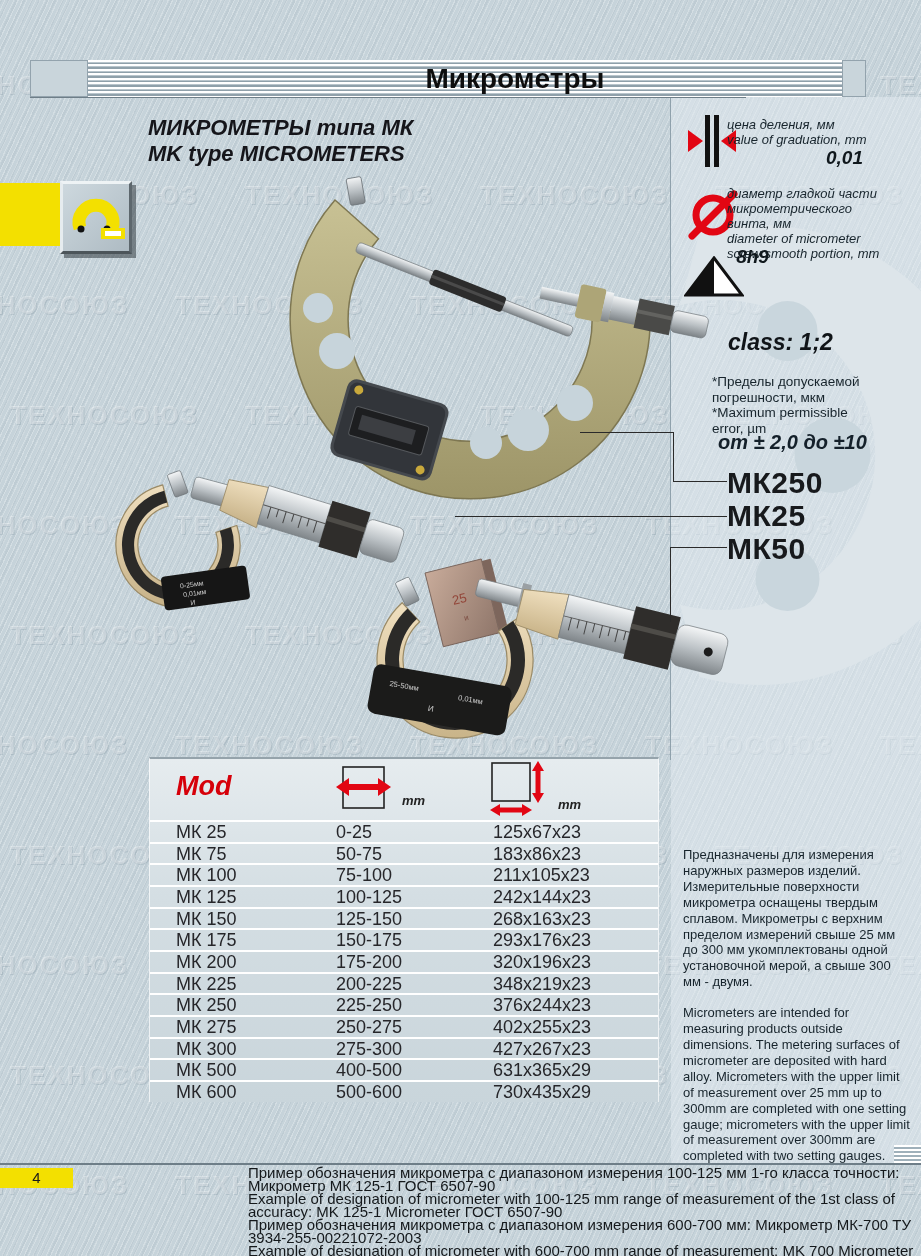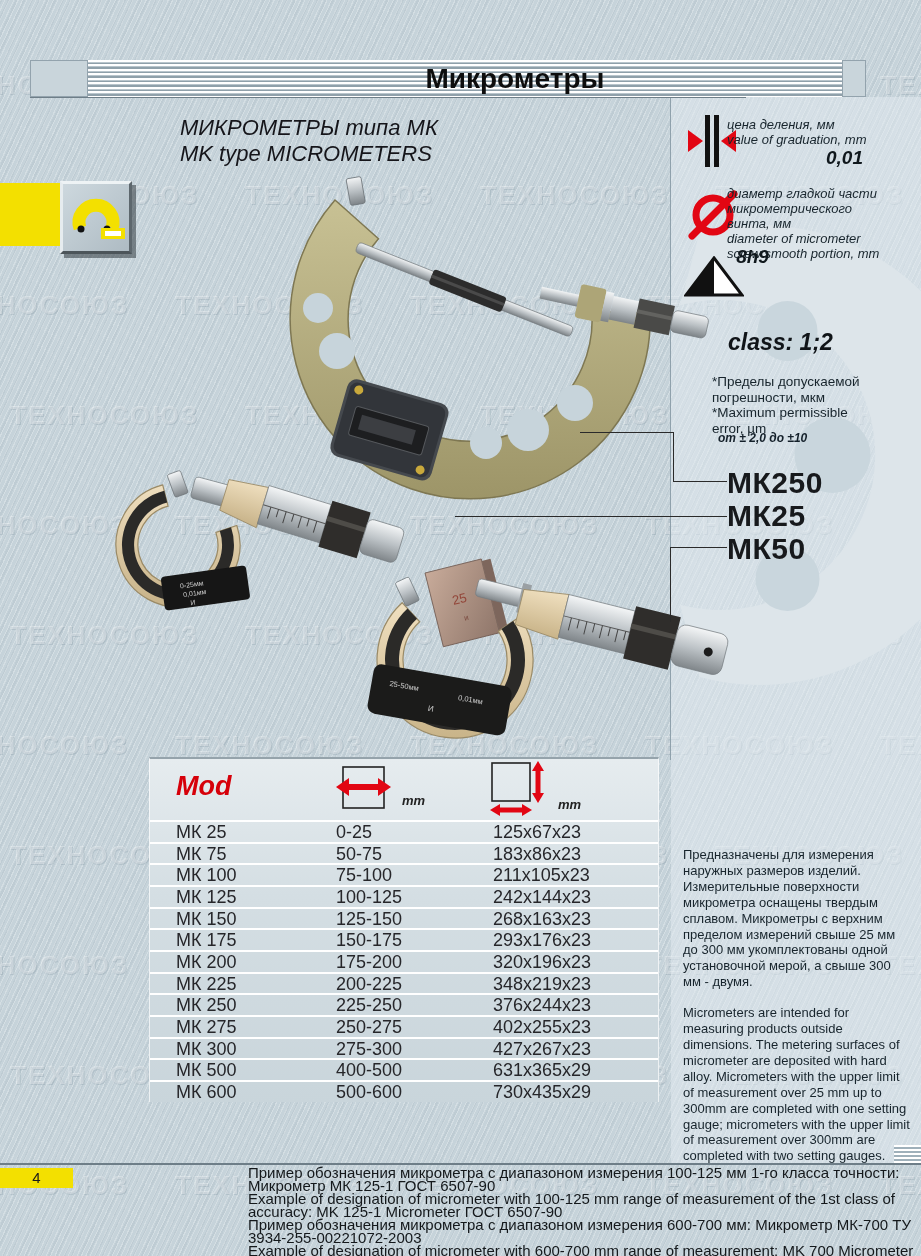--- a/index.html
+++ b/index.html
@@ -22,38 +22,38 @@
   
   .band{left:30px;top:60px;width:716px;height:37px;z-index:3;border-bottom:1px solid #6e7e88;}
   .band .stripes{position:absolute;left:58px;top:0;width:754px;height:37px;
       background:repeating-linear-gradient(180deg,#ffffff 0 2px,#b9c5cc 2px 3px,#8fa0aa 3px 4.5px);}
   .band .cap{position:absolute;top:0;width:58px;height:37px;background:#c9d5db;border:1px solid #93a3ad;box-sizing:border-box;}
   .band .cap.left{left:0;}
   .band .cap.right{left:812px;width:24px;}
   .band h1{position:absolute;left:270px;top:3px;width:430px;margin:0;text-align:center;
       font-size:28px;font-weight:bold;color:#0d0d0d;z-index:4;}
   
-  .section-title{left:148px;top:115px;z-index:4;font-weight:normal;font-style:italic;
-      font-size:22px;line-height:26px;color:#15151a;margin-left:32px;}
+  .section-title{left:148px;top:115px;z-index:4;font-weight:bold;font-style:italic;
+      font-size:22px;line-height:26px;color:#15151a;}
   
   .yellow-tab{left:0;top:183px;width:60px;height:63px;background:#f3e000;z-index:3;}
   .logo-btn{left:60px;top:181px;width:72px;height:73px;z-index:3;
       background:linear-gradient(135deg,#cdd8de 0%,#aebbc3 100%);
       border-top:3px solid #eef3f5;border-left:3px solid #e6ecef;
       border-right:3px solid #5d676d;border-bottom:3px solid #4c555a;box-sizing:border-box;
       box-shadow:4px 4px 0 rgba(50,58,63,0.55);}
   
   .silhouette{left:560px;top:150px;z-index:1;}
   
   .spec-icon{z-index:4;}
   .spec-text{z-index:4;font-style:italic;font-size:13px;line-height:15px;color:#17242c;width:165px;}
   .spec-value{z-index:4;font-style:italic;font-weight:bold;font-size:19px;color:#10181d;width:135px;text-align:right;}
   .class-line{left:728px;top:329px;z-index:4;font-weight:bold;font-style:italic;font-size:23px;color:#101418;}
   .notes{left:712px;top:374px;width:165px;z-index:4;font-size:13.5px;line-height:15.5px;color:#17242c;}
-  .err-range{left:718px;top:431px;z-index:4;font-weight:bold;font-style:italic;font-size:12px;color:#14202a;}
+  .err-range{left:718px;top:431px;z-index:4;font-weight:bold;font-style:italic;font-size:20px;color:#14202a;}
   .model-label{left:727px;z-index:4;font-weight:bold;font-size:30px;color:#17191c;letter-spacing:0.5px;}
   
   .cline{background:#2a2a2a;z-index:3;}
   
   .photo{z-index:3;}
   
   .spec-table{left:137px;top:757px;width:508px;z-index:4;
       background:linear-gradient(180deg,#e6ecef 0%,#d4dee3 40%,#c9d5db 100%);
       border-top:2px solid #95a3ab;border-left:1px solid rgba(255,255,255,0.65);border-right:1px solid rgba(255,255,255,0.65);margin-left:12px;}
   .t-head{position:relative;height:61px;}

